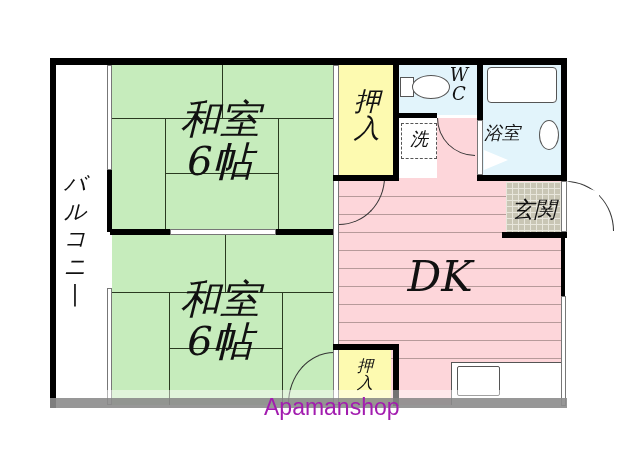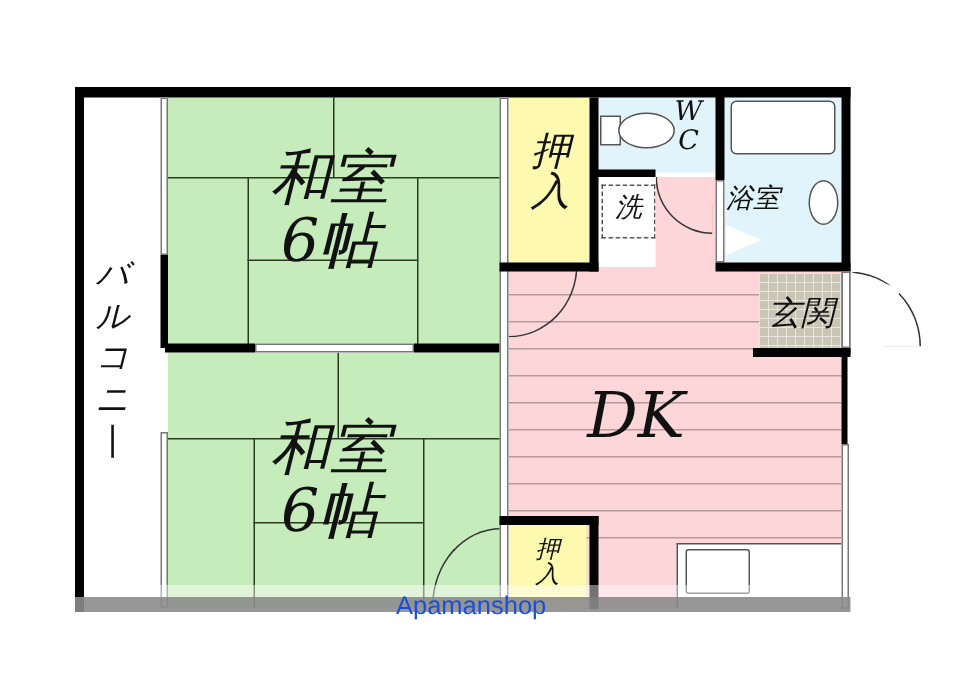--- a/index.html
+++ b/index.html
@@ -4,21 +4,21 @@
 <style>
   html, body { margin:0; padding:0; background:#ffffff; }
   body { width:640px; height:455px; position:relative; overflow:hidden; font-family:"DejaVu Serif", serif; }
   .abs { position:absolute; box-sizing:border-box; }
   .wall { position:absolute; background:#000; }
   .room-label { position:absolute; font-style:italic; color:#111; text-align:center; line-height:1.05; white-space:pre-line; }
   .tatami-line-h { position:absolute; height:1px; background:#2a3a20; }
   .tatami-line-v { position:absolute; width:1px; background:#2a3a20; }
   .floor-line { position:absolute; height:1px; background:#b79a9a; }
   .window { position:absolute; background:#fff; border:1px solid #777; box-sizing:border-box; }
-  .watermark { position:absolute; font-family:"Liberation Sans", sans-serif; color:#1d4ed8; font-size:17px; }
+  .watermark { position:absolute; font-family:"Liberation Sans", sans-serif; color:#a21caf; font-size:23px; }
 </style>
 </head>
 <body>
 
 <div class="abs" style="left:0;top:0;width:640px;height:455px;">
 
   <div class="abs" style="left:52px;top:60px;width:58px;height:345px;background:#fff;"></div>
   <div class="room-label" style="left:60px;top:170px;width:30px;font-size:22px;line-height:1.25;">バ
 ル
 コ
@@ -72,21 +72,21 @@
     <div class="floor-line" style="left:0;top:72px;width:222px;"></div>
     <div class="floor-line" style="left:0;top:90px;width:222px;"></div>
     <div class="floor-line" style="left:0;top:108px;width:222px;"></div>
     <div class="floor-line" style="left:0;top:126px;width:222px;"></div>
     <div class="floor-line" style="left:0;top:144px;width:222px;"></div>
     <div class="floor-line" style="left:0;top:162px;width:222px;"></div>
     <div class="floor-line" style="left:0;top:180px;width:222px;"></div>
   </div>
 
   <div class="abs" style="left:437px;top:118px;width:44px;height:60px;background:#fdd6da;"></div>
-  <div class="room-label" style="left:364px;top:255px;width:120px;font-size:42px;">DK</div>
+  <div class="room-label" style="left:380px;top:255px;width:120px;font-size:42px;">DK</div>
 
   <div class="abs" style="left:451px;top:362px;width:110px;height:43px;background:#fff;border-top:1px solid #555;border-left:1px solid #555;">
     <div class="abs" style="left:5px;top:3px;width:43px;height:30px;border:1px solid #555;border-radius:2px;"></div>
   </div>
 
   <div class="abs" style="left:506px;top:182px;width:56px;height:52px;background-color:#c9c6b5;background-image:linear-gradient(#e8e6dc 1px, transparent 1px),linear-gradient(90deg,#e8e6dc 1px, transparent 1px);background-size:6px 6px;"></div>
   <div class="room-label" style="left:506px;top:198px;width:56px;font-size:22px;">玄関</div>
 
   <div class="abs" style="left:566px;top:181px;width:48px;height:50px;border-top:1px solid #333;border-right:1px solid #333;border-top-right-radius:48px 50px;border-left:3px solid #fff;"></div>
 

